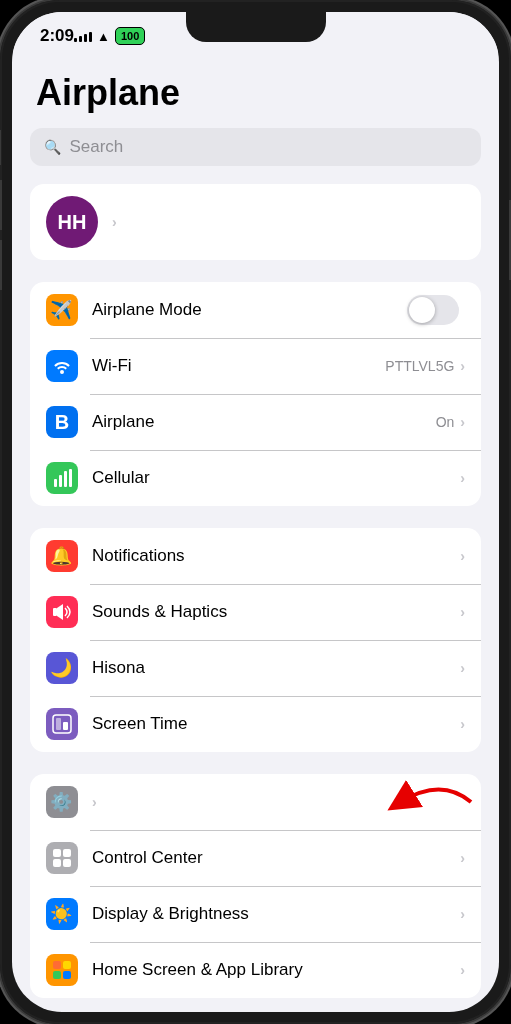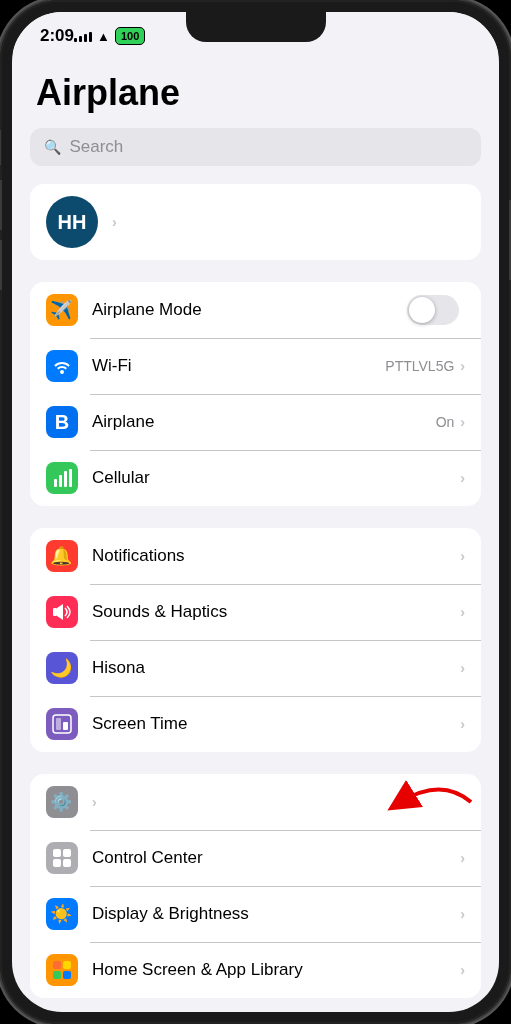--- a/index.html
+++ b/index.html
@@ -209,21 +209,21 @@
       top: 2px;
       left: 2px;
       box-shadow: 0 1px 4px rgba(0,0,0,0.3);
     }
 
     
     .profile-avatar {
       width: 52px;
       height: 52px;
       border-radius: 50%;
-      background: #0c4a6e;
+      background: #701a75;
       display: flex;
       align-items: center;
       justify-content: center;
       margin-right: 14px;
       flex-shrink: 0;
       color: #fff;
       font-size: 20px;
       font-weight: 600;
     }
 

